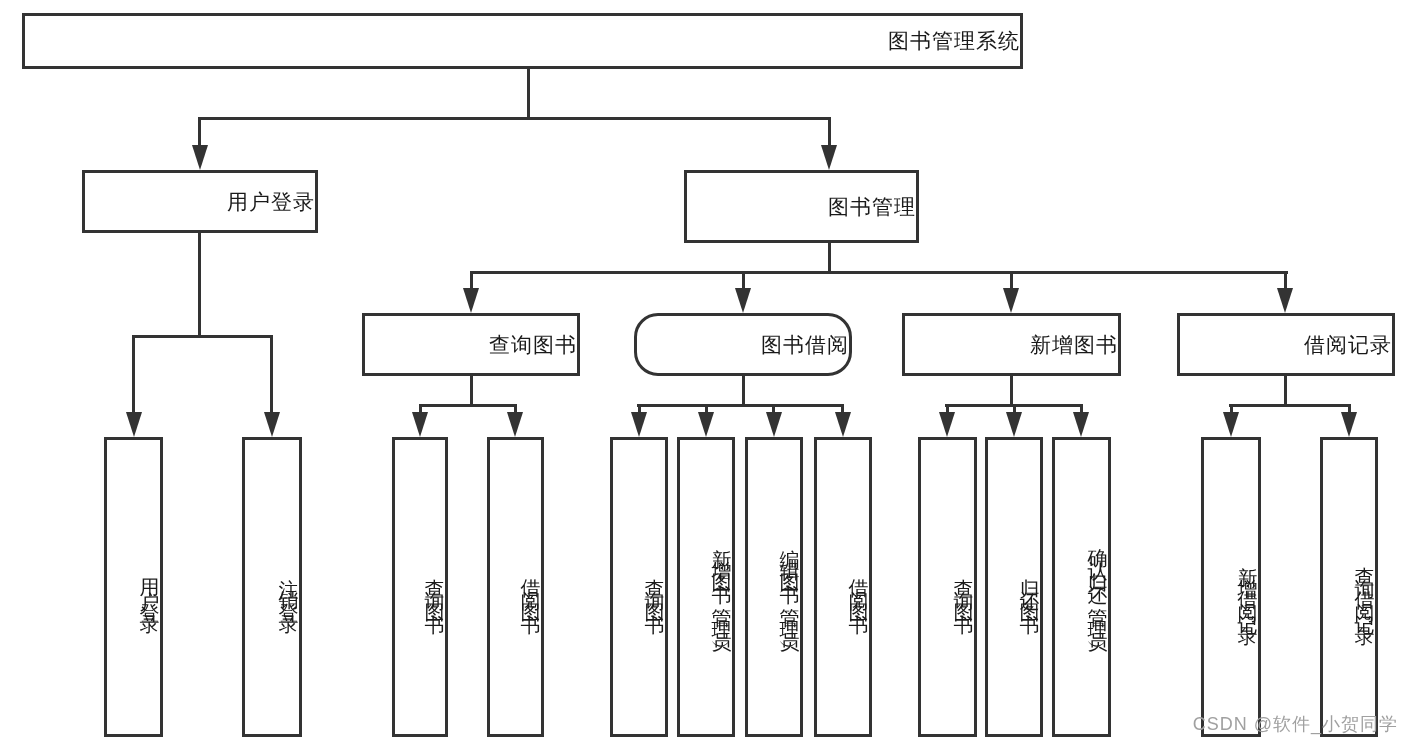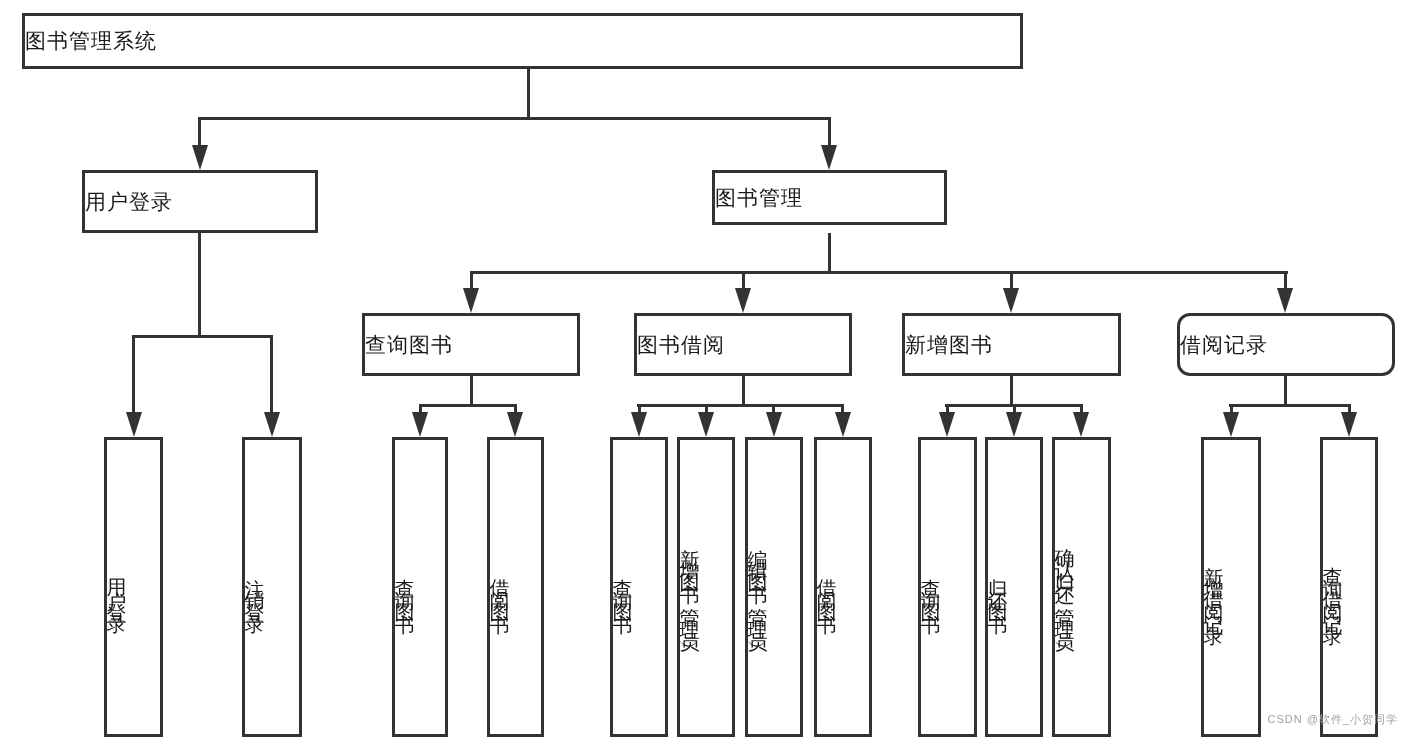--- a/index.html
+++ b/index.html
@@ -15,38 +15,38 @@
     position:absolute;width:0;height:0;
     border-left:8px solid transparent;
     border-right:8px solid transparent;
     border-top:25px solid var(--line,#333);
     transform:translateX(-50%);
   }
   .node{
     position:absolute;box-sizing:border-box;
     border:3px solid var(--line,#333);
     background:#ffffff;
-    display:flex;align-items:center;justify-content:flex-start;
+    display:flex;align-items:center;justify-content:flex-end;
     color:var(--text,#1a1a1a);
     font-size:21px;letter-spacing:1px;
     text-align:center;
   }
   .node.vertical{font-size:20px;}
   .node.vertical .lbl{
     writing-mode:vertical-rl;
     text-orientation:mixed;
     letter-spacing:12px;
     line-height:1;
   }
   .watermark{
     position:absolute;
     left:1170px;top:712px;width:228px;
     text-align:right;
     color:var(--watermark,#a0a0a0);
-    font-size:11px;
+    font-size:18px;
     letter-spacing:1px;
     white-space:nowrap;
   }
 </style>
 </head>
 <body>
 
 <div class="canvas" id="canvas">
   <div id="diagram-layer">
       <div class="seg" style="left: 527px; top: 69px; width: 3px; height: 49px;"></div>
@@ -100,33 +100,33 @@
       <div class="arrowhead" style="left: 1014px; top: 412px;"></div>
       <div class="arrowhead" style="left: 1081px; top: 412px;"></div>
       <div class="arrowhead" style="left: 1231px; top: 412px;"></div>
       <div class="arrowhead" style="left: 1349px; top: 412px;"></div>
       <div class="node" style="left: 22px; top: 13px; width: 1001px; height: 56px;">
         <span class="lbl">图书管理系统</span>
       </div>
       <div class="node" style="left: 82px; top: 170px; width: 236px; height: 63px;">
         <span class="lbl">用户登录</span>
       </div>
-      <div class="node" style="left: 712px; top: 170px; width: 235px; height: 55px;">
+      <div class="node" style="left: 684px; top: 170px; width: 235px; height: 73px;">
         <span class="lbl">图书管理</span>
       </div>
       <div class="node" style="left: 362px; top: 313px; width: 218px; height: 63px;">
         <span class="lbl">查询图书</span>
       </div>
-      <div class="node" style="left: 634px; top: 313px; width: 218px; height: 63px;">
+      <div class="node" style="left: 634px; top: 313px; width: 218px; height: 63px; border-radius: 24px;">
         <span class="lbl">图书借阅</span>
       </div>
       <div class="node" style="left: 902px; top: 313px; width: 219px; height: 63px;">
         <span class="lbl">新增图书</span>
       </div>
-      <div class="node" style="left: 1177px; top: 313px; width: 218px; height: 63px; border-radius: 13px;">
+      <div class="node" style="left: 1177px; top: 313px; width: 218px; height: 63px;">
         <span class="lbl">借阅记录</span>
       </div>
       <div class="node vertical" style="left: 104px; top: 437px; width: 59px; height: 300px;">
         <span class="lbl">用户登录</span>
       </div>
       <div class="node vertical" style="left: 242px; top: 437px; width: 60px; height: 300px;">
         <span class="lbl">注销登录</span>
       </div>
       <div class="node vertical" style="left: 392px; top: 437px; width: 56px; height: 300px;">
         <span class="lbl">查询图书</span>

